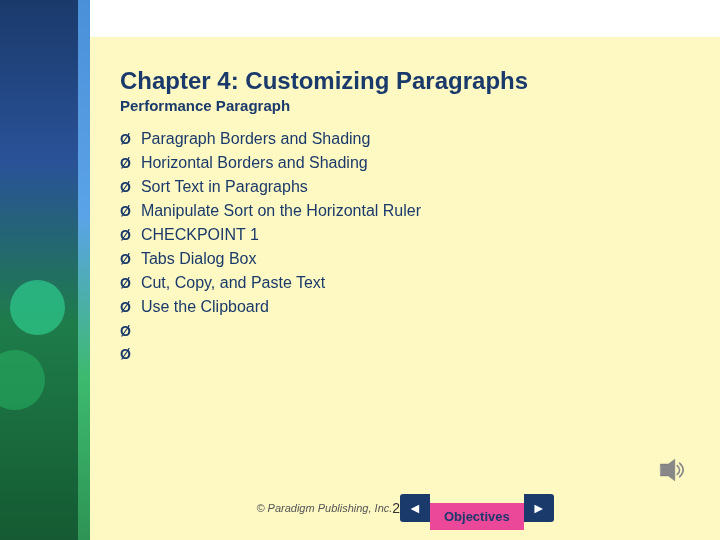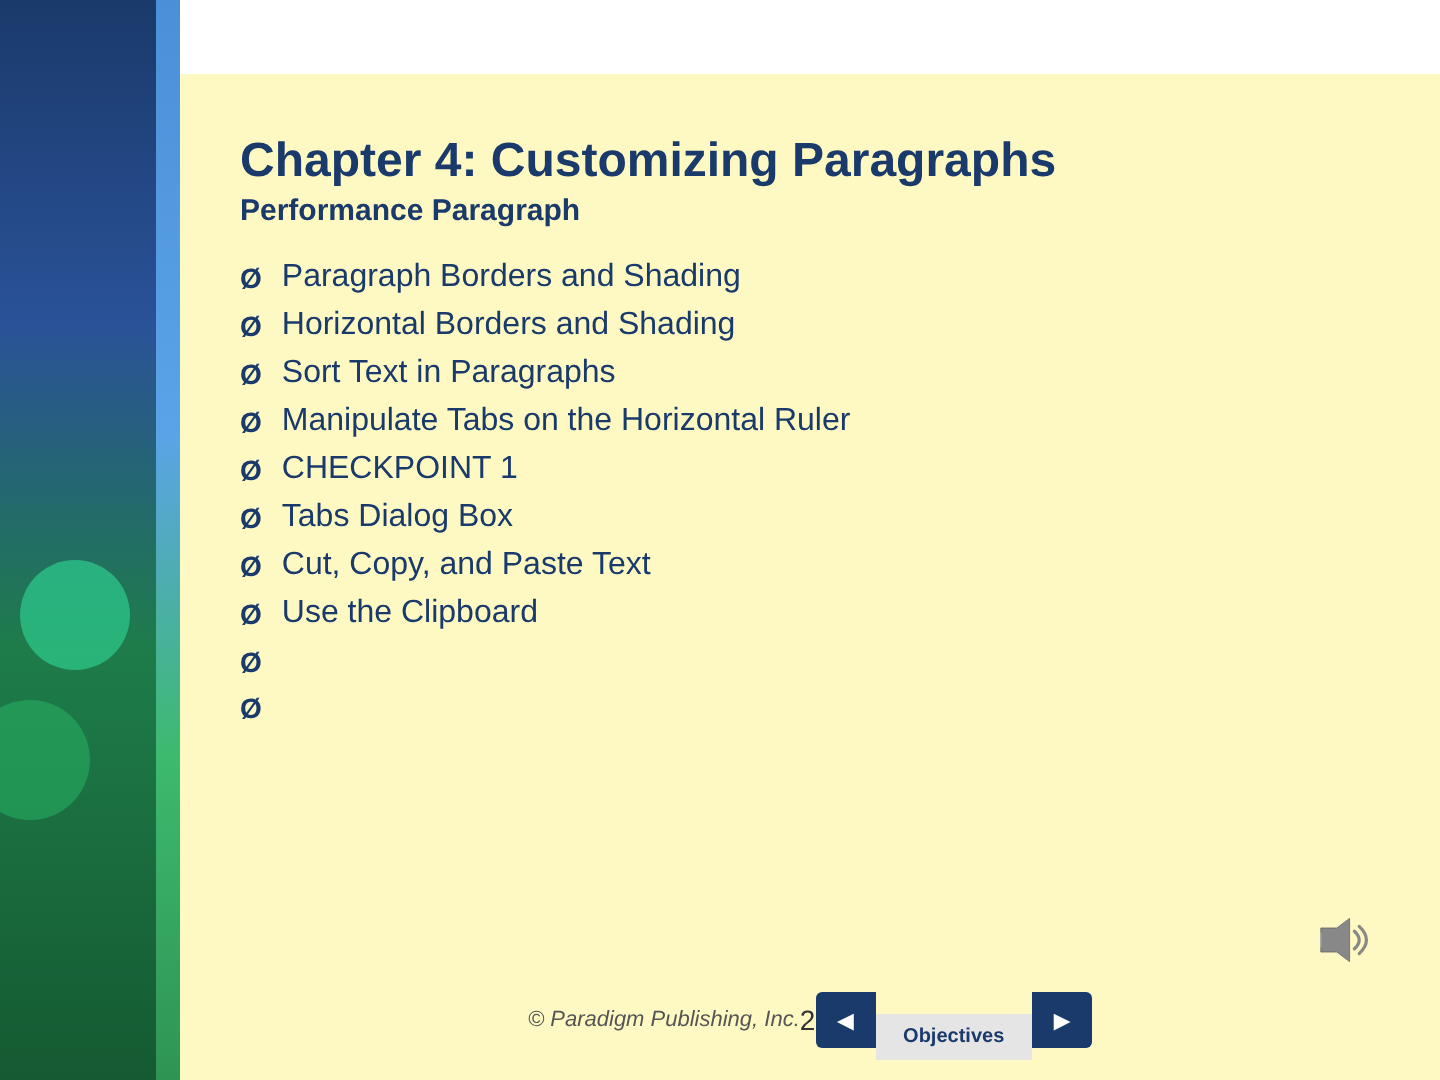--- a/index.html
+++ b/index.html
@@ -136,24 +136,24 @@
 
     .nav-btn-left {
       border-radius: 3px 0 0 3px;
     }
 
     .nav-btn-right {
       border-radius: 0 3px 3px 0;
     }
 
     .objectives-badge {
-      background: #e5e5e5;
-      color: #1a3a6b;
-      font-weight: bold;
-      font-size: 10px;
+      background: #ec4899;
+      color: #1a3a6b;
+      font-weight: bold;
+      font-size: 13px;
       padding: 6px 14px;
       font-family: Arial, sans-serif;
       margin-top: 18px;
     }
 
     
     .sound-icon-area {
       position: absolute;
       bottom: 50px;
       right: 30px;
@@ -214,21 +214,21 @@
       <li>
         <span class="arrow">Ø</span>
         <span class="obj-link">Horizontal Borders and Shading</span>
       </li>
       <li>
         <span class="arrow">Ø</span>
         <span class="obj-link">Sort Text in Paragraphs</span>
       </li>
       <li>
         <span class="arrow">Ø</span>
-        <span class="obj-link">Manipulate Tabs on the Horizontal Ruler</span>
+        <span class="obj-link">Manipulate Sort on the Horizontal Ruler</span>
       </li>
       <li>
         <span class="arrow">Ø</span>
         <span class="obj-link">CHECKPOINT 1</span>
       </li>
       <li>
         <span class="arrow">Ø</span>
         <span class="obj-link">Tabs Dialog Box</span>
       </li>
       <li>

